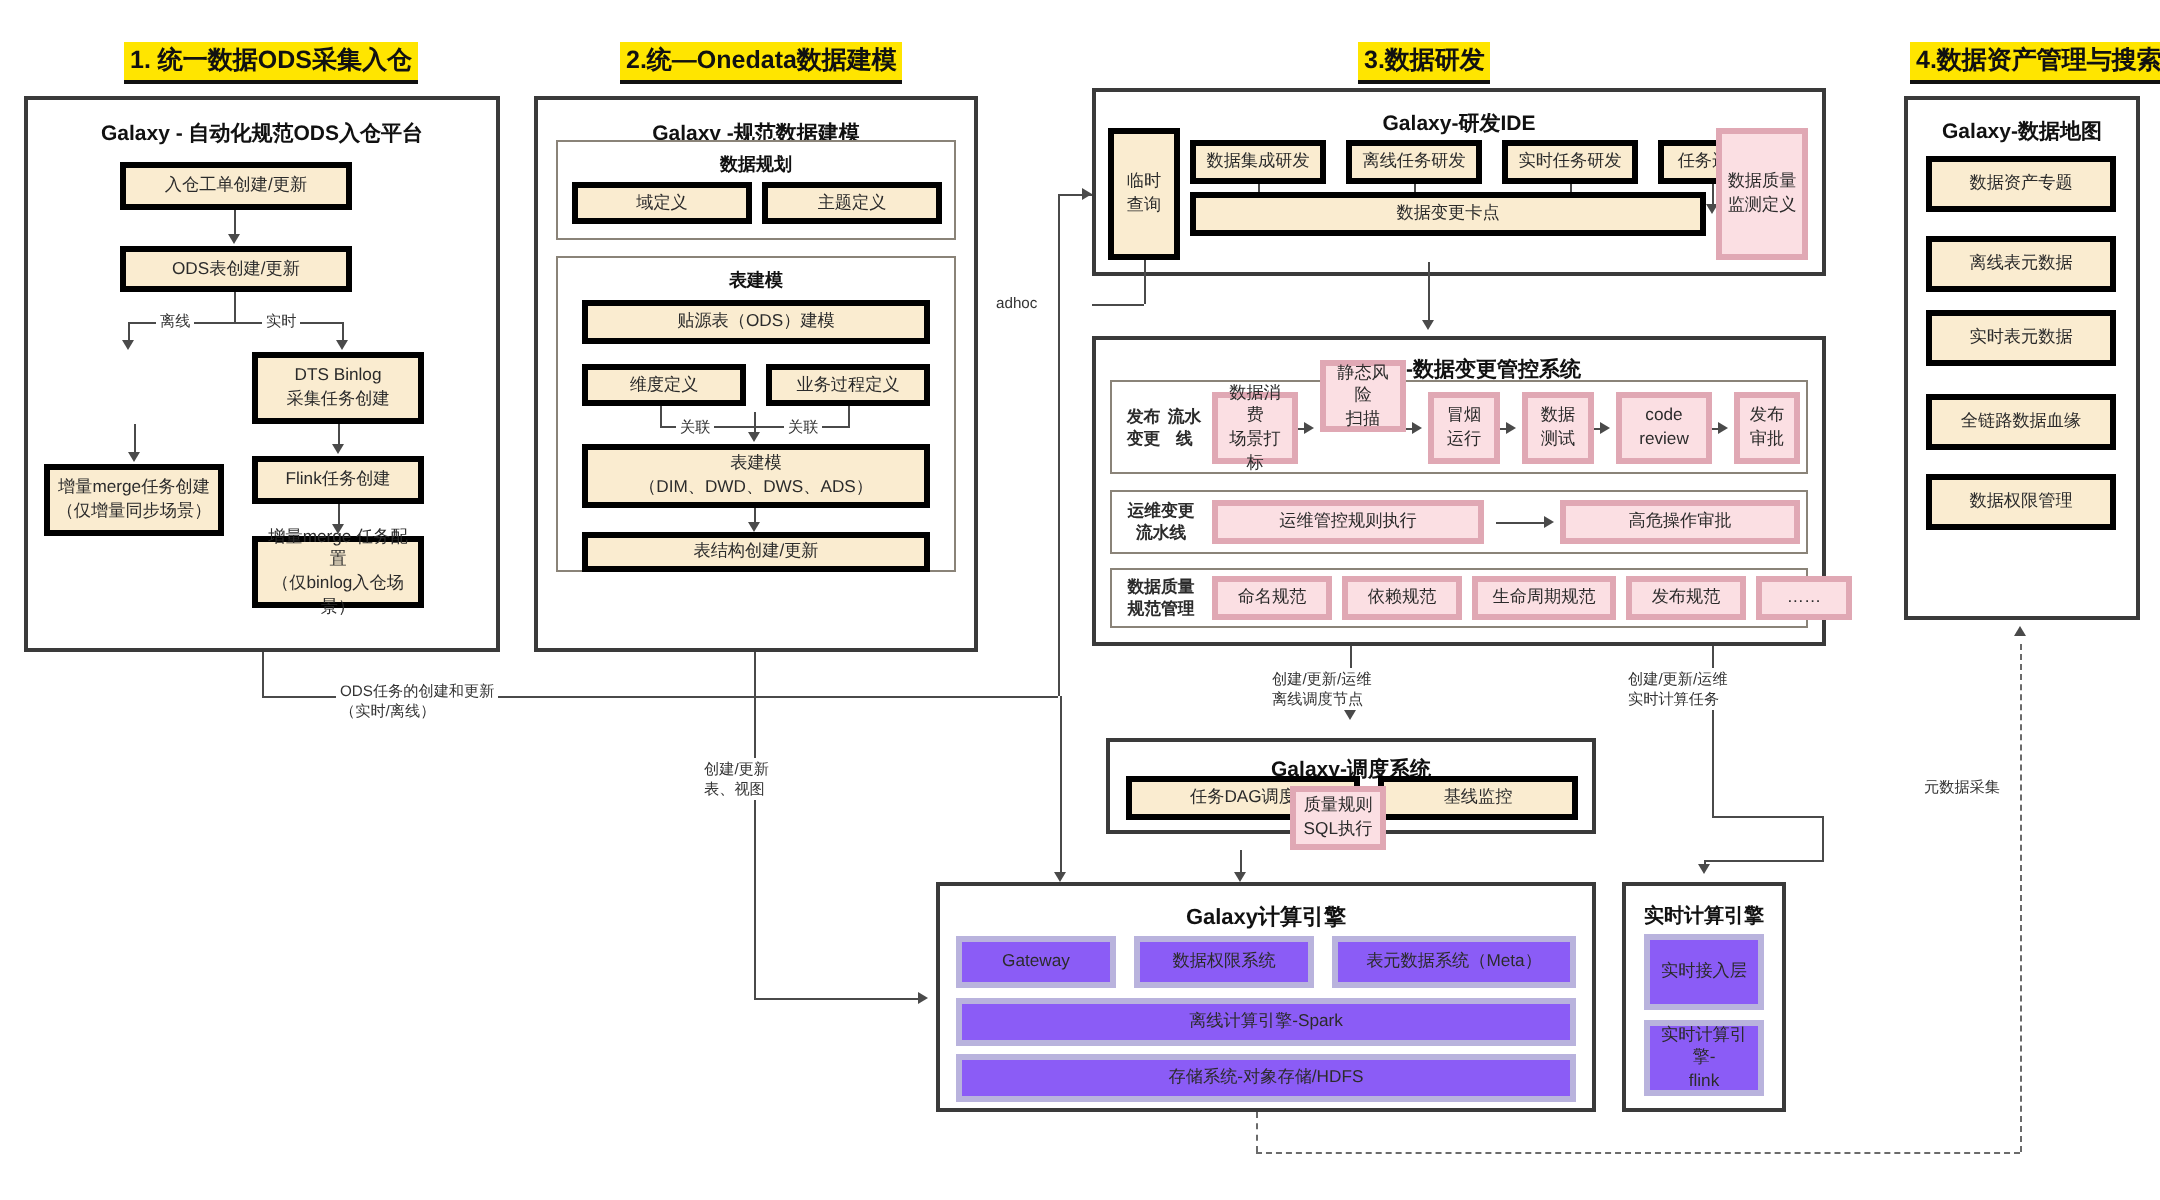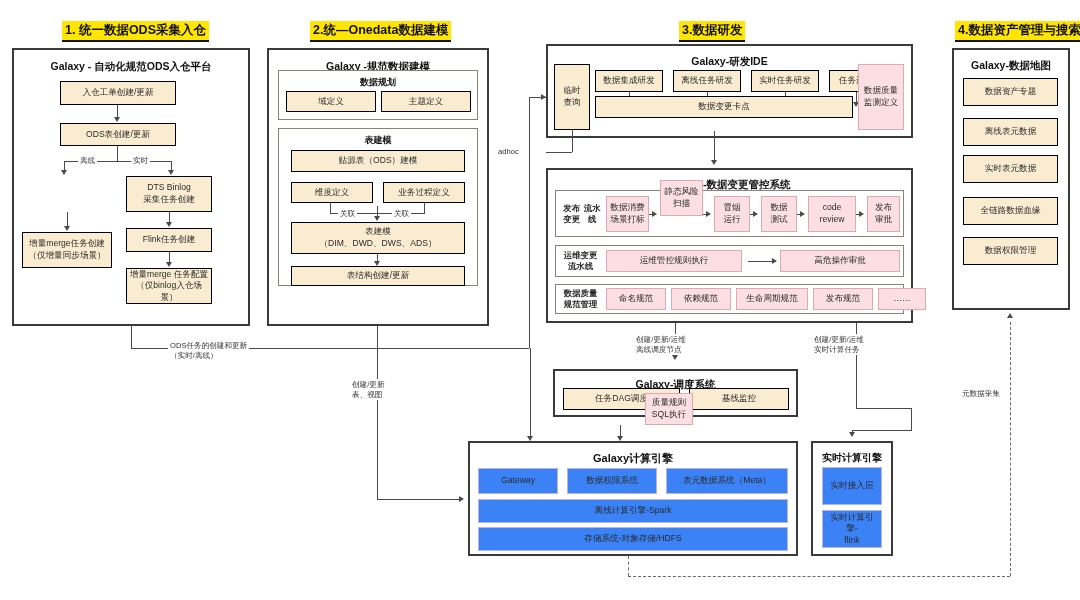--- a/index.html
+++ b/index.html
@@ -26,25 +26,25 @@
   .subframe{border:1px solid #8a8378;background:#fff;}
   .subframe-title{
     position:absolute;left:0;right:0;text-align:center;
     font-size:9px;font-weight:bold;color:#111;
   }
 
   
   .node{
     display:flex;align-items:center;justify-content:center;text-align:center;
     font-size:8.6px;line-height:1.35;color:#2b2b2b;
-    border:1px solid #000000;background:#faecd0;
+    border:3px solid #000000;background:#faecd0;
     padding:1px 2px;
   }
   .node.pink{border-color:#e0a8b4;background:#fbdfe3;}
-  .node.purple{border-color:#b9b3dd;background:#3b82f6;}
+  .node.purple{border-color:#b9b3dd;background:#8b5cf6;}
   .node.plain{border:none;background:transparent;font-weight:bold;font-size:8.4px;}
 
   
   .line-v{background:#4a4a4a;width:1px;}
   .line-h{background:#4a4a4a;height:1px;}
   .dash-v{width:0;border-left:1px dashed #6a6a6a;}
   .dash-h{height:0;border-top:1px dashed #6a6a6a;}
 
   .arrow-d{width:0;height:0;border-left:3.5px solid transparent;border-right:3.5px solid transparent;border-top:5px solid #4a4a4a;}
   .arrow-u{width:0;height:0;border-left:3.5px solid transparent;border-right:3.5px solid transparent;border-bottom:5px solid #4a4a4a;}

